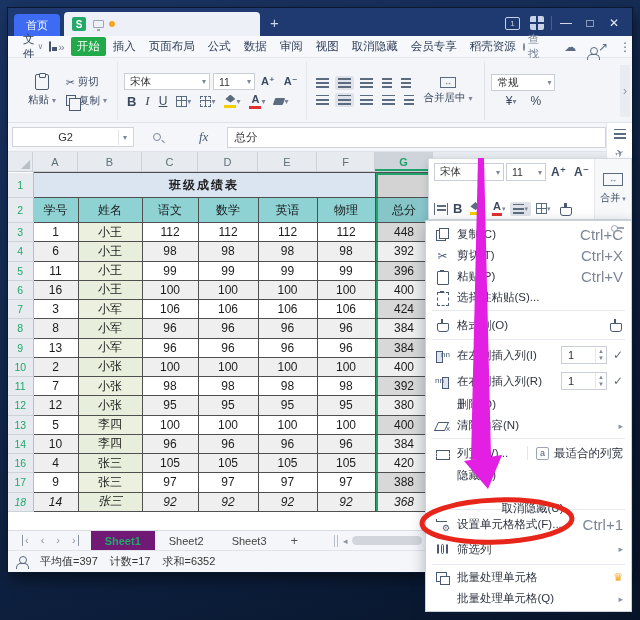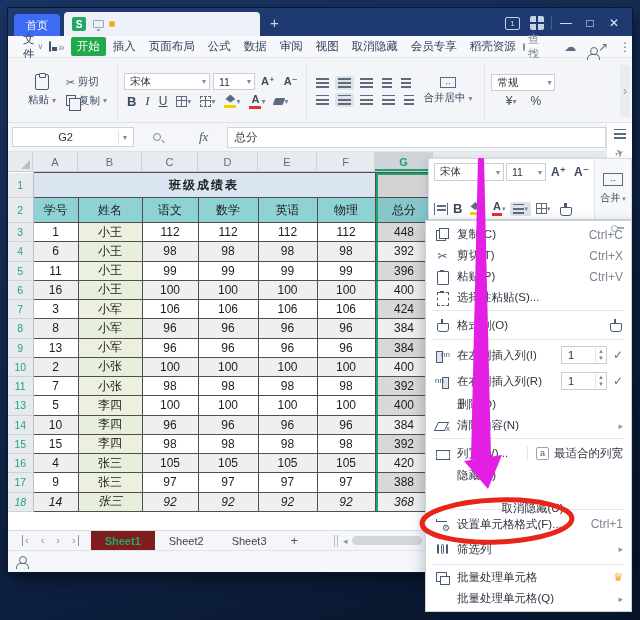--- a/index.html
+++ b/index.html
@@ -118,21 +118,21 @@
   td.gsel{background:#d8d8d8;box-shadow:inset 2px 0 0 #1fa26b,inset -2px 0 0 #1fa26b;}
   td.gsel.hd{background:#86c6c9;}
   td.gsel.g1{background:#d3d3d3;box-shadow:inset 2px 0 0 #1fa26b,inset -2px 0 0 #1fa26b,inset 0 2px 0 #1fa26b;}
   
   .stabs{height:20px;background:#f4f6f9;border-top:1px solid #d8dce2;display:flex;align-items:center;
     font-size:11px;color:#444;flex:none;padding-left:8px;}
   .nav{color:#8a93a3;font-size:11px;margin:0 6px;line-height:1;}
   .nav.first{border-left:1.4px solid #8a93a3;padding-left:2px;}
   .nav.last{border-right:1.4px solid #8a93a3;padding-right:2px;}
   .stab{padding:2px 14px;height:20px;display:flex;align-items:center;}
-  .stab.active{background:#7f1d1d;color:#21a86a;font-weight:bold;}
+  .stab.active{background:#701a75;color:#21a86a;font-weight:bold;}
   .addsheet{font-size:13px;color:#555;margin:0 10px;}
   .tdiv{width:1px;height:12px;background:#b9bfc6;margin:0 4px 0 26px;box-shadow:3px 0 0 #b9bfc6;}
   .scrl{color:#8a93a3;font-size:9px;margin:0 4px;}
   .thumb{width:70px;height:9px;background:#d2d6dc;border-radius:5px;}
   
   .sbar{height:22px;background:#f4f6f9;border-top:1px solid #e0e4e9;display:flex;align-items:center;
     font-size:11px;color:#333;padding:0 8px;flex:none;}
   .person{width:12px;height:12px;position:relative;margin-right:12px;}
   .person::before{content:'';position:absolute;left:3px;top:0;width:6px;height:6px;border:1.2px solid #5b6b80;border-radius:50%;}
   .person::after{content:'';position:absolute;left:0;top:7px;width:11px;height:5px;border:1.2px solid #5b6b80;border-bottom:none;border-radius:5px 5px 0 0;}
@@ -158,21 +158,21 @@
     align-items:center;justify-content:center;gap:3px;font-size:10px;color:#3c4a61;}
   .mini .aplus{font-size:12px;font-weight:bold;color:#3c4a61;padding:0 3px;}
   .brk{width:14px;height:12px;border:1.2px solid #5b6b80;border-top:none;border-bottom:none;display:flex;align-items:center;justify-content:center;}
   .brk .bars{width:9px;height:8px;}
   
   .cmenu{position:absolute;left:425px;top:220px;width:207px;height:392px;background:#fff;border:1px solid #ccd1d8;
     box-shadow:0 5px 14px rgba(10,25,55,.3);z-index:40;padding-top:3px;font-size:11.5px;color:#2e3440;}
   .mi{display:flex;align-items:center;padding:0 8px 0 9px;}
   .mi .lbl{margin-left:7px;white-space:nowrap;}
   .mi .sp{flex:1;}
-  .mi .sc{color:#7d8694;font-size:12px;}
+  .mi .sc{color:#7d8694;font-size:15px;}
   .mi .sub{color:#8a93a3;font-size:9px;margin-left:4px;}
   .msep{height:1px;background:#e6e9ed;margin:2px 6px;}
   .mic{width:15px;height:15px;flex:none;position:relative;color:#4a5a72;display:flex;align-items:center;justify-content:center;font-size:12px;}
   .ic-copy::before{content:'';position:absolute;left:1px;top:3px;width:8px;height:9px;border:1.2px solid #4a5a72;background:#fff;}
   .ic-copy::after{content:'';position:absolute;left:4px;top:1px;width:8px;height:9px;border:1.2px solid #4a5a72;background:#fff;}
   .ic-paste::before,.ic-paste-special::before{content:'';position:absolute;left:2px;top:2px;width:10px;height:12px;border:1.2px solid #4a5a72;border-radius:1px;}
   .ic-paste::after,.ic-paste-special::after{content:'';position:absolute;left:5px;top:0.5px;width:4px;height:2.4px;background:#4a5a72;}
   .ic-paste-special::before{border-style:dashed;}
   .ic-format-painter::before,.mbrush::before{content:'';position:absolute;left:2px;top:5px;width:10px;height:7px;border:1.2px solid #4a5a72;border-radius:1px 1px 3px 3px;}
   .ic-format-painter::after,.mbrush::after{content:'';position:absolute;left:6px;top:1px;width:2.4px;height:4px;background:#4a5a72;}
@@ -522,49 +522,49 @@
             <tr style="height: 19.25px;">
               <th class="rh">11</th>
               <td>7</td>
               <td class="namecol">小张</td>
               <td>98</td>
               <td>98</td>
               <td>98</td>
               <td>98</td>
               <td class=" gsel">392</td>
             </tr>
+            <tr class="band" style="height: 19.25px;">
+              <th class="rh">12</th>
+              <td>12</td>
+              <td class="namecol">小张</td>
+              <td>95</td>
+              <td>95</td>
+              <td>95</td>
+              <td>95</td>
+              <td class=" gsel">380</td>
+            </tr>
             <tr style="height: 19.25px;">
               <th class="rh">13</th>
               <td>5</td>
               <td class="namecol">李四</td>
               <td>100</td>
               <td>100</td>
               <td>100</td>
               <td>100</td>
               <td class=" gsel">400</td>
             </tr>
             <tr class="band" style="height: 19.25px;">
               <th class="rh">14</th>
               <td>10</td>
               <td class="namecol">李四</td>
               <td>96</td>
               <td>96</td>
               <td>96</td>
               <td>96</td>
               <td class=" gsel">384</td>
-            </tr>
-            <tr style="height: 19.25px;">
-              <th class="rh">15</th>
-              <td>15</td>
-              <td class="namecol">李四</td>
-              <td>98</td>
-              <td>98</td>
-              <td>98</td>
-              <td>98</td>
-              <td class=" gsel">392</td>
             </tr>
             <tr class="band" style="height: 19.25px;">
               <th class="rh">16</th>
               <td>4</td>
               <td class="namecol">张三</td>
               <td>105</td>
               <td>105</td>
               <td>105</td>
               <td>105</td>
               <td class=" gsel">420</td>
@@ -604,20 +604,25 @@
           <span class="stab">Sheet3</span>
         </span>
       <span class="addsheet">+</span>
       <span class="tdiv"></span>
       <span class="scrl">◂</span>
       <span class="thumb"></span>
     </div>
 
     <div class="sbar">
       <span class="person"></span>
+      <span style="display:flex;">
+          <span class="stat">平均值=397</span>
+          <span class="stat">计数=17</span>
+          <span class="stat">求和=6352</span>
+        </span>
       <span class="sp"></span>
       <span class="eye"></span>
       <span class="movic">中</span>
       <span class="scaret">▾</span>
       <span class="sdiv"></span>
       <span class="vbox"><span class="vic v1"></span></span>
       <span class="vic v2"></span>
       <span class="vic v3"></span>
       <span class="sdiv"></span>
       <span>100</span>

